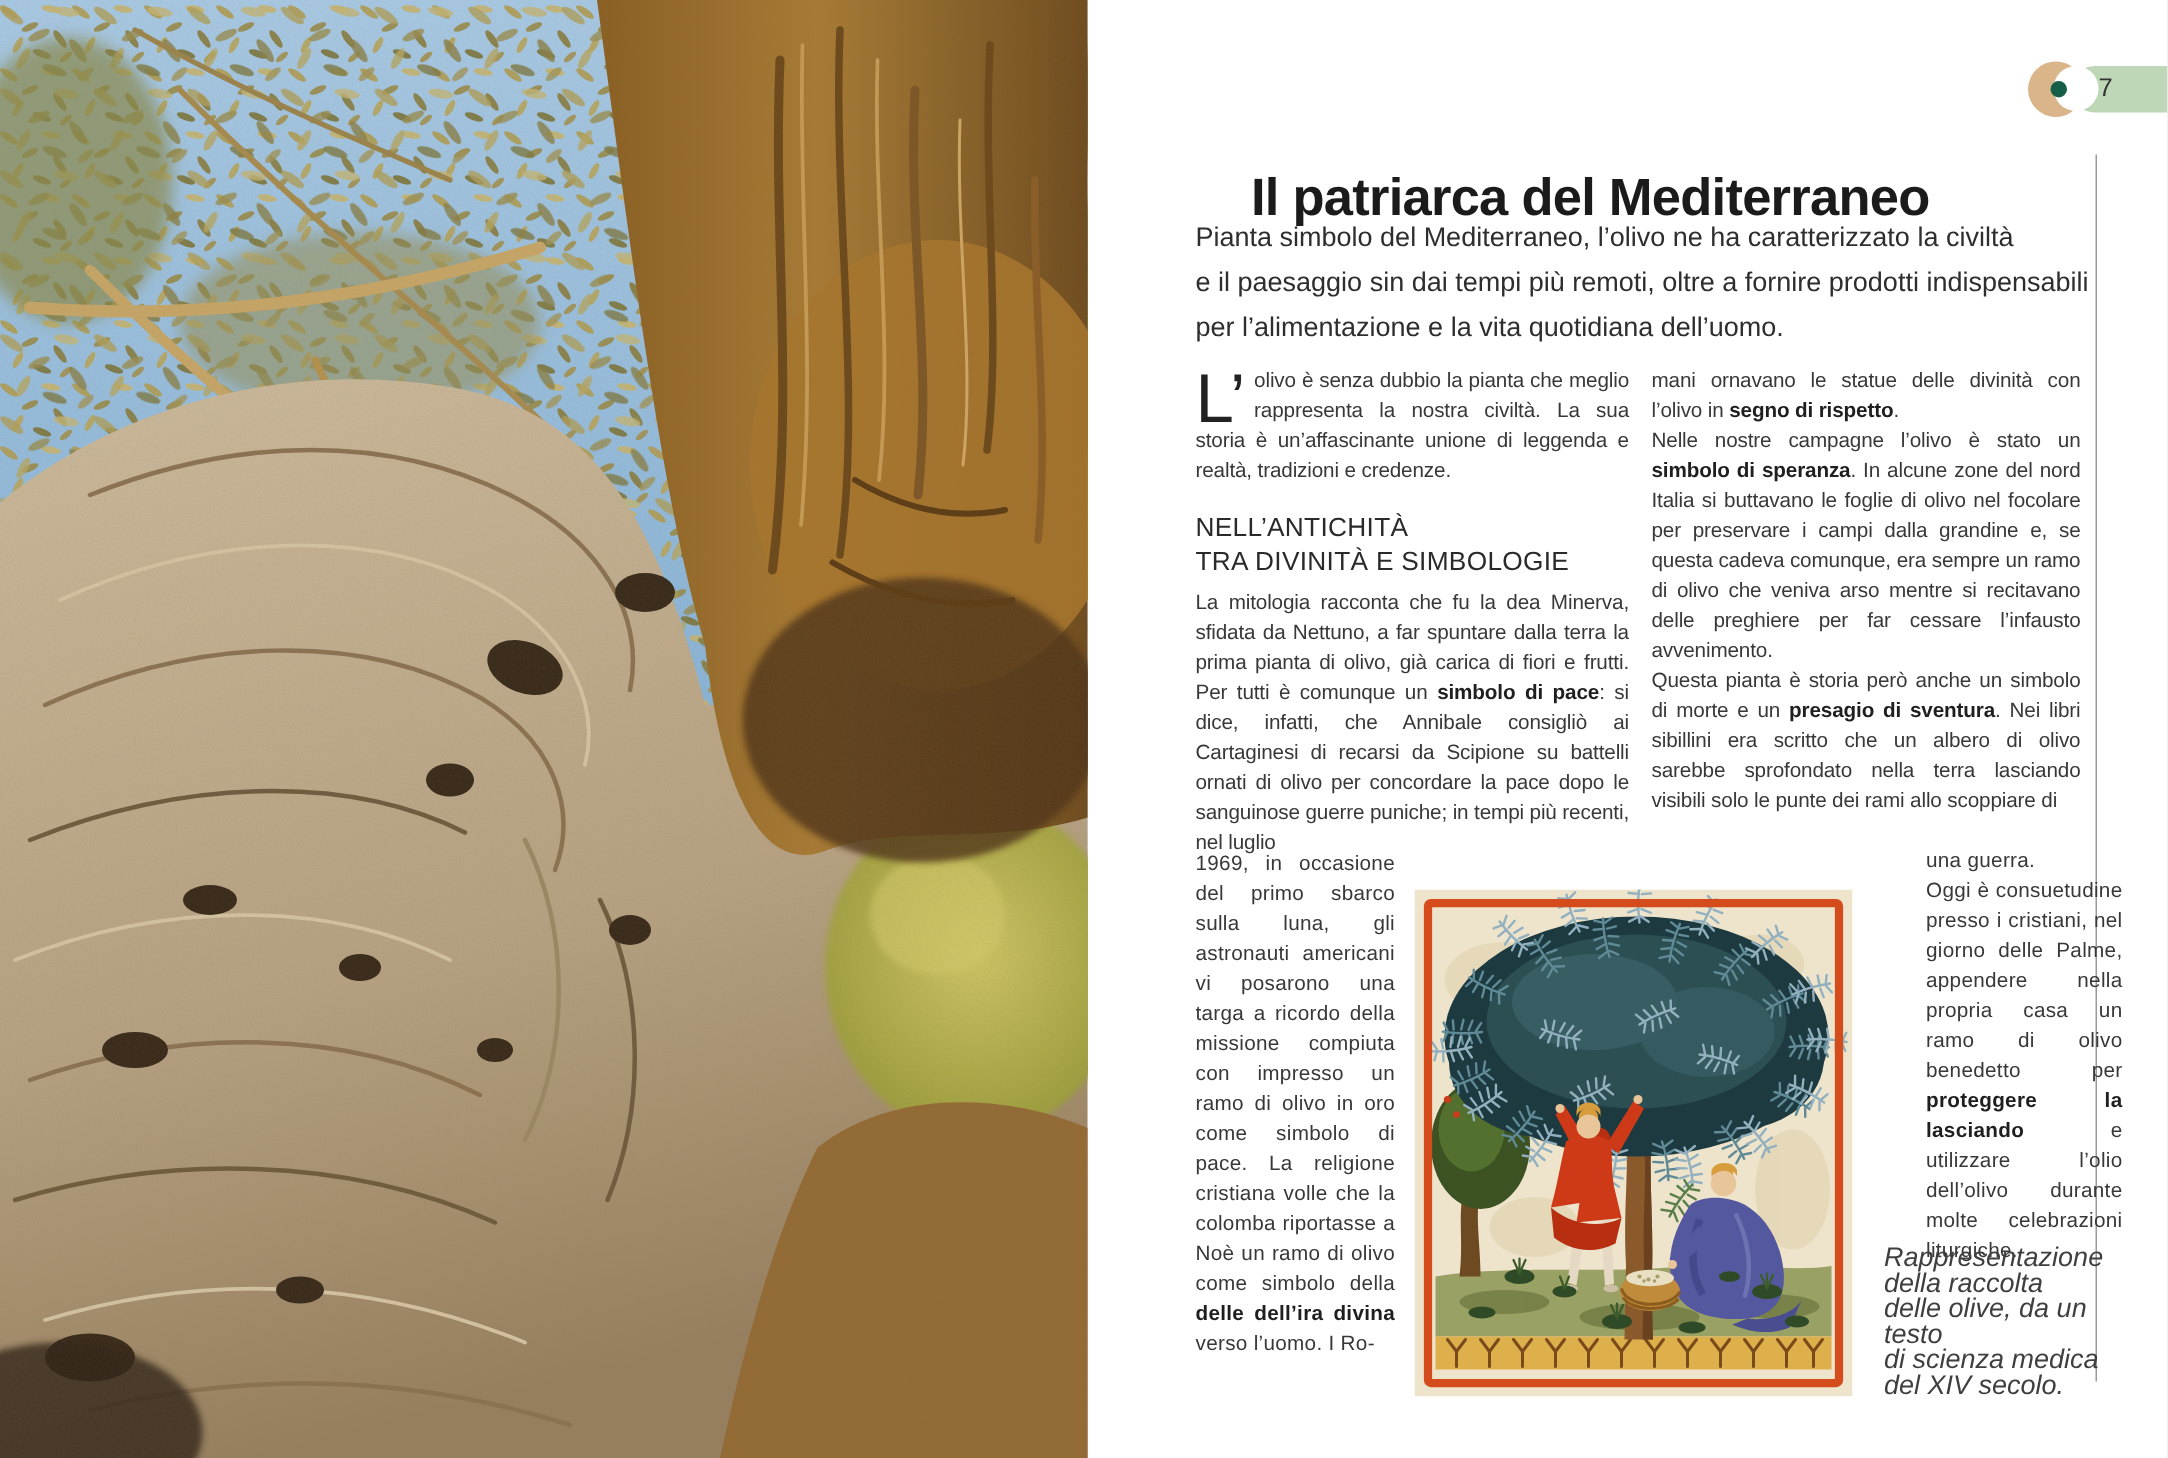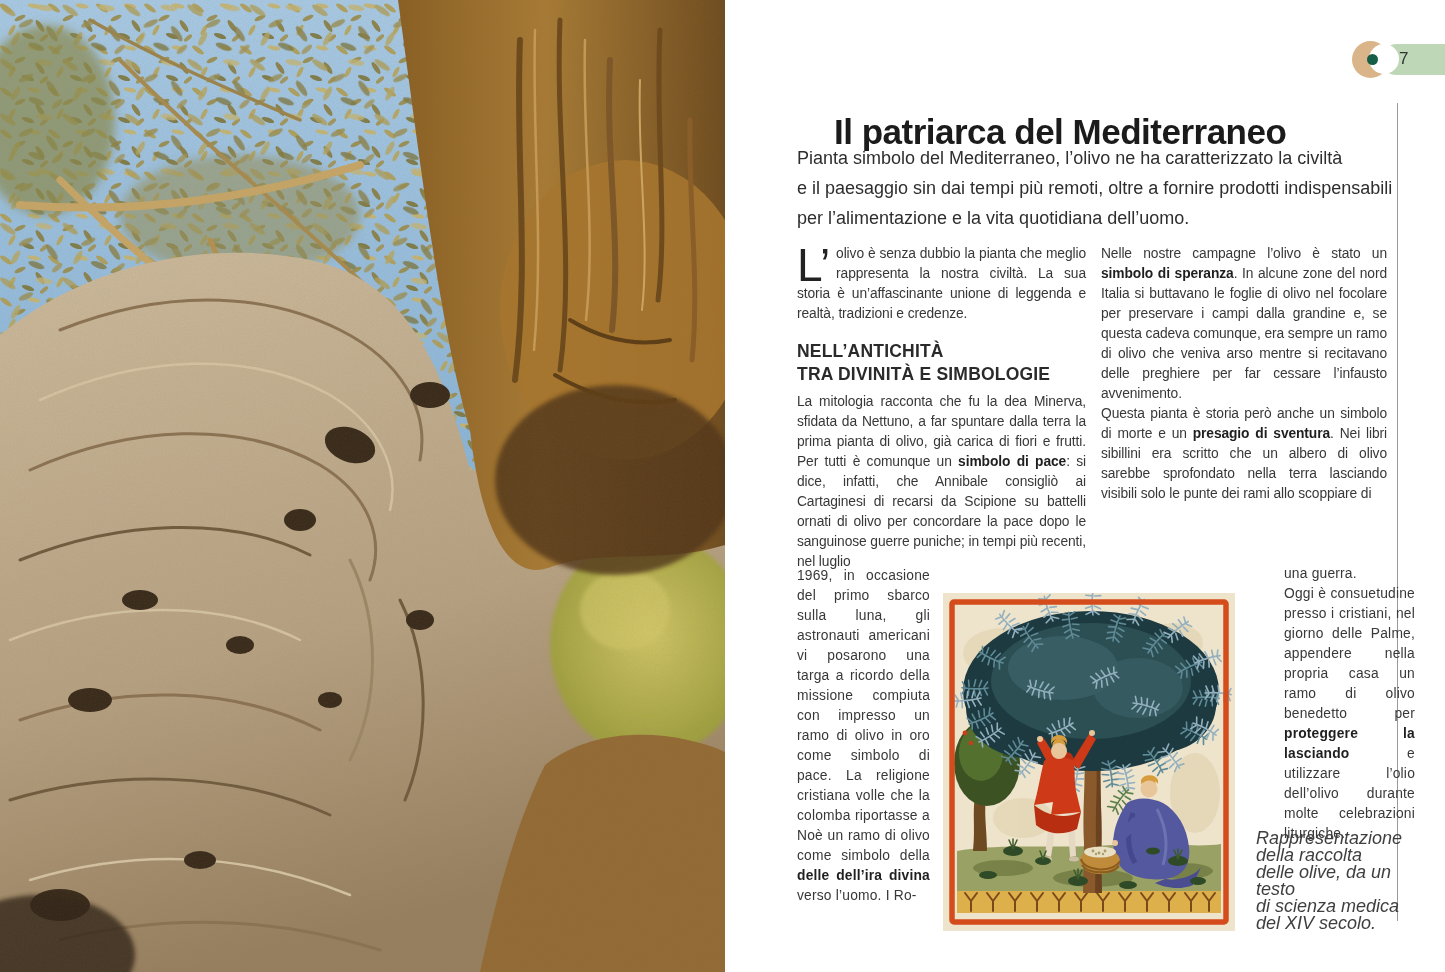--- a/index.html
+++ b/index.html
@@ -37,21 +37,21 @@
   .col1-wide{left:797px;top:244px;width:289px;}
   .col1-narrow{left:797px;top:566px;width:133px;letter-spacing:0.2px;}
   .col2-wide{left:1101px;top:244px;width:286px;}
   .col2-narrow{left:1284px;top:564px;width:131px;letter-spacing:0.2px;}
   .lead{margin:0 0 16px 0 !important;}
   .dropcap{
     float:left;font-size:46px;line-height:38px;padding:2px 6px 0 0;
     font-weight:500;color:#222;
   }
   .section-heading{
-    margin:0 0 6px 0;font-size:17.5px;line-height:23px;font-weight:700;
+    margin:0 0 6px 0;font-size:17.5px;line-height:23px;font-weight:400;
     color:#2a2a2a;white-space:pre-line;text-align:left;letter-spacing:0.2px;
   }
   .caption{
     position:absolute;left:1256px;top:830px;width:150px;
     font-size:18px;line-height:17px;font-style:italic;color:#3f3f3f;white-space:pre-line;
   }
 
   
   .illustration{position:absolute;left:943px;top:593px;width:292px;height:338px;}
 </style>
@@ -199,20 +199,21 @@
 TRA DIVINITÀ E SIMBOLOGIE</h2>
     <div>
         <p><span>La mitologia racconta che fu la dea Minerva, sfidata da Nettuno, a far spuntare dalla terra la prima pianta di olivo, già carica di fiori e frutti. Per tutti è comunque un </span><b>simbolo di pace</b><span>: si dice, infatti, che Annibale consigliò ai Cartaginesi di recarsi da Scipione su battelli ornati di olivo per concordare la pace dopo le sanguinose guerre puniche; in tempi più recenti, nel luglio</span></p>
       </div>
   </div>
 
   <div class="block col1-narrow">
       <p><span>1969, in occasione del primo sbarco sulla luna, gli astronauti americani vi posarono una targa a ricordo della missione compiuta con impresso un ramo di olivo in oro come simbolo di pace. La religione cristiana volle che la colomba riportasse a Noè un ramo di olivo come simbolo della </span><b>delle dell’ira divina</b><span> verso l’uomo. I Ro-</span></p>
     </div>
   <div class="block col2-wide">
+      <p><span>mani ornavano le statue delle divinità con l’olivo in </span><b>segno di rispetto</b><span>.</span></p>
       <p><span>Nelle nostre campagne l’olivo è stato un </span><b>simbolo di speranza</b><span>. In alcune zone del nord Italia si buttavano le foglie di olivo nel focolare per preservare i campi dalla grandine e, se questa cadeva comunque, era sempre un ramo di olivo che veniva arso mentre si recitavano delle preghiere per far cessare l’infausto avvenimento.</span></p>
       <p><span>Questa pianta è storia però anche un simbolo di morte e un </span><b>presagio di sventura</b><span>. Nei libri sibillini era scritto che un albero di olivo sarebbe sprofondato nella terra lasciando visibili solo le punte dei rami allo scoppiare di</span></p>
     </div>
   <div class="block col2-narrow">
       <p><span>una guerra.</span></p>
       <p><span>Oggi è consuetudine presso i cristiani, nel giorno delle Palme, appendere nella propria casa un ramo di olivo benedetto per </span><b>proteggere la lasciando</b><span> e utilizzare l’olio dell’olivo durante molte celebrazioni liturgiche.</span></p>
     </div>
 
   <div class="caption">Rappresentazione
 della raccolta

